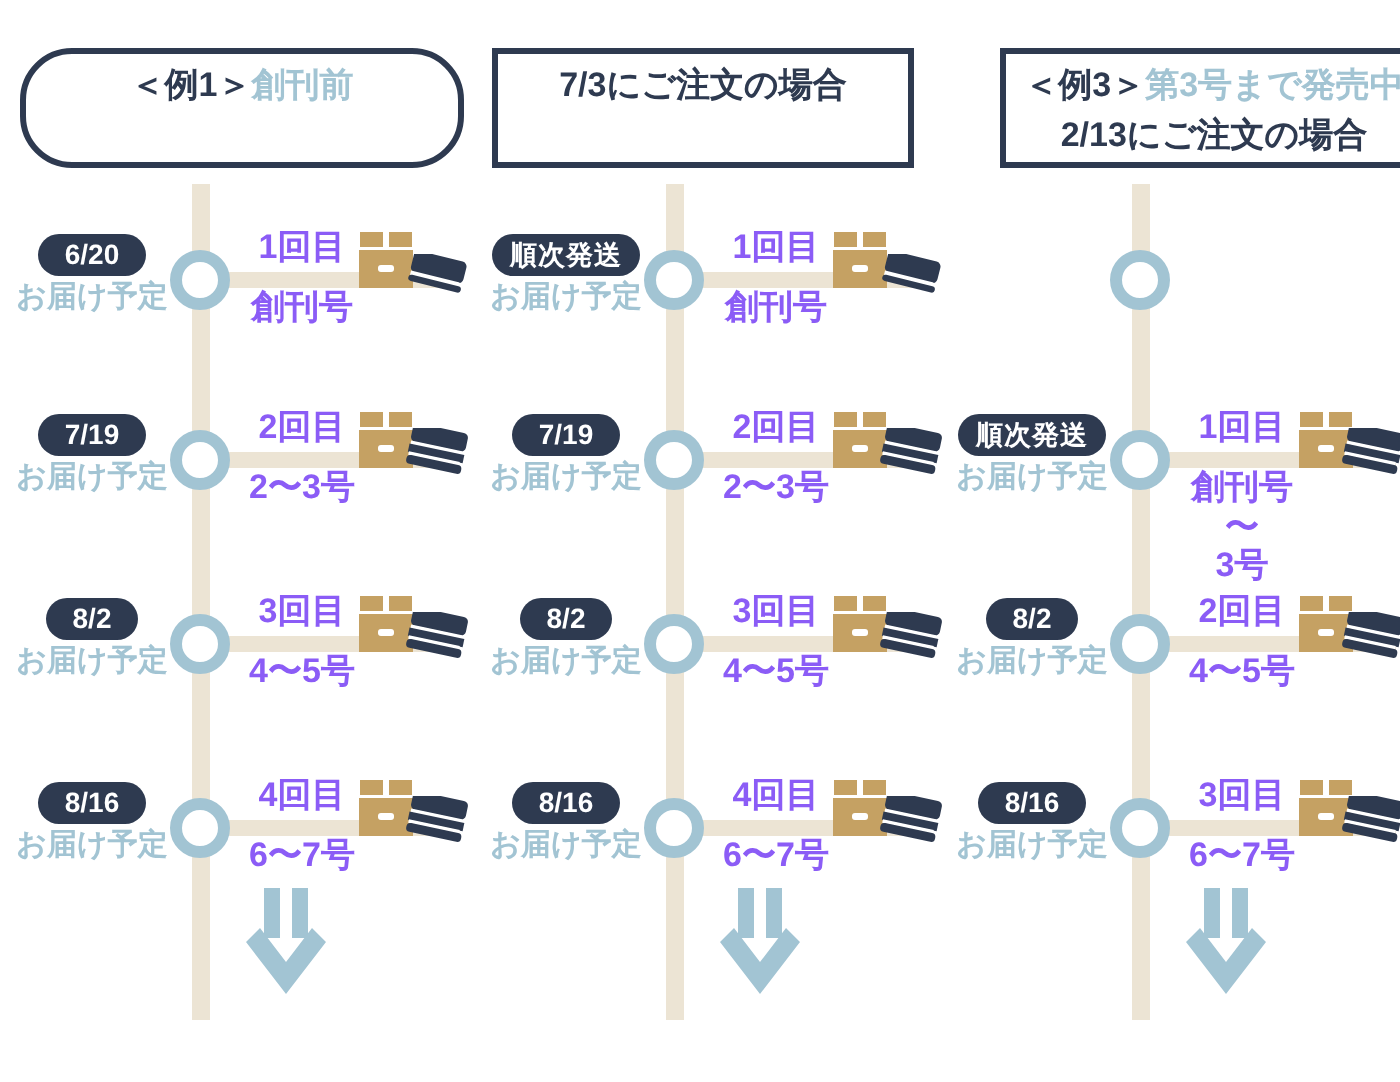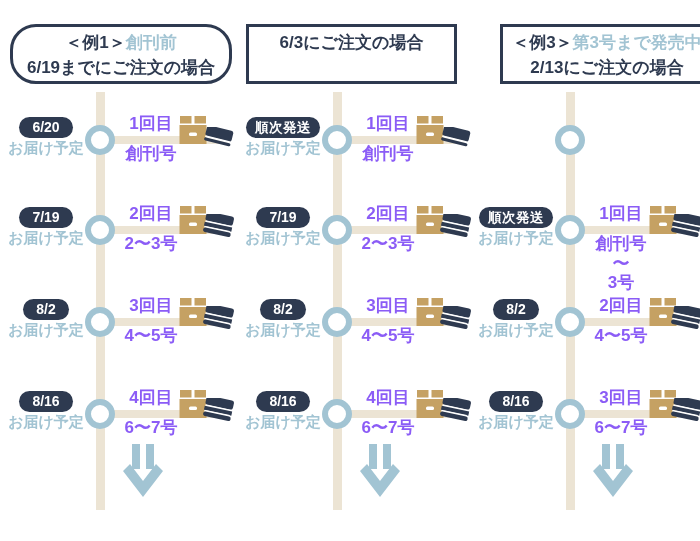--- a/index.html
+++ b/index.html
@@ -63,24 +63,23 @@
       <rect x="23" y="0" width="8" height="25" fill="#a2c4d3"></rect>
       <polygon points="0,27 20,53 40,27 33,20 20,37 7,20" fill="#a2c4d3"></polygon>
     </g>
   </defs>
 </svg>
 
 <div id="stage">
 
   <div class="header-box" style="left:10px;width:222px;border-radius:26px;">
     <div><span>＜例1＞</span><span class="hl">創刊前</span></div>
-    <div>6/19までにご注文の場合</div>
   </div>
   <div class="header-box" style="left:246px;width:211px;">
-    <div>6/3にご注文の場合</div>
+    <div>7/3にご注文の場合</div>
   </div>
   <div class="header-box" style="left:500px;width:214px;">
     <div><span>＜例3＞</span><span class="hl">第3号まで発売中</span></div>
     <div>2/13にご注文の場合</div>
   </div>
 
   <div class="vline" style="left:96px;"></div>
   <div class="vline" style="left:333px;"></div>
   <div class="vline" style="left:566px;"></div>
 

